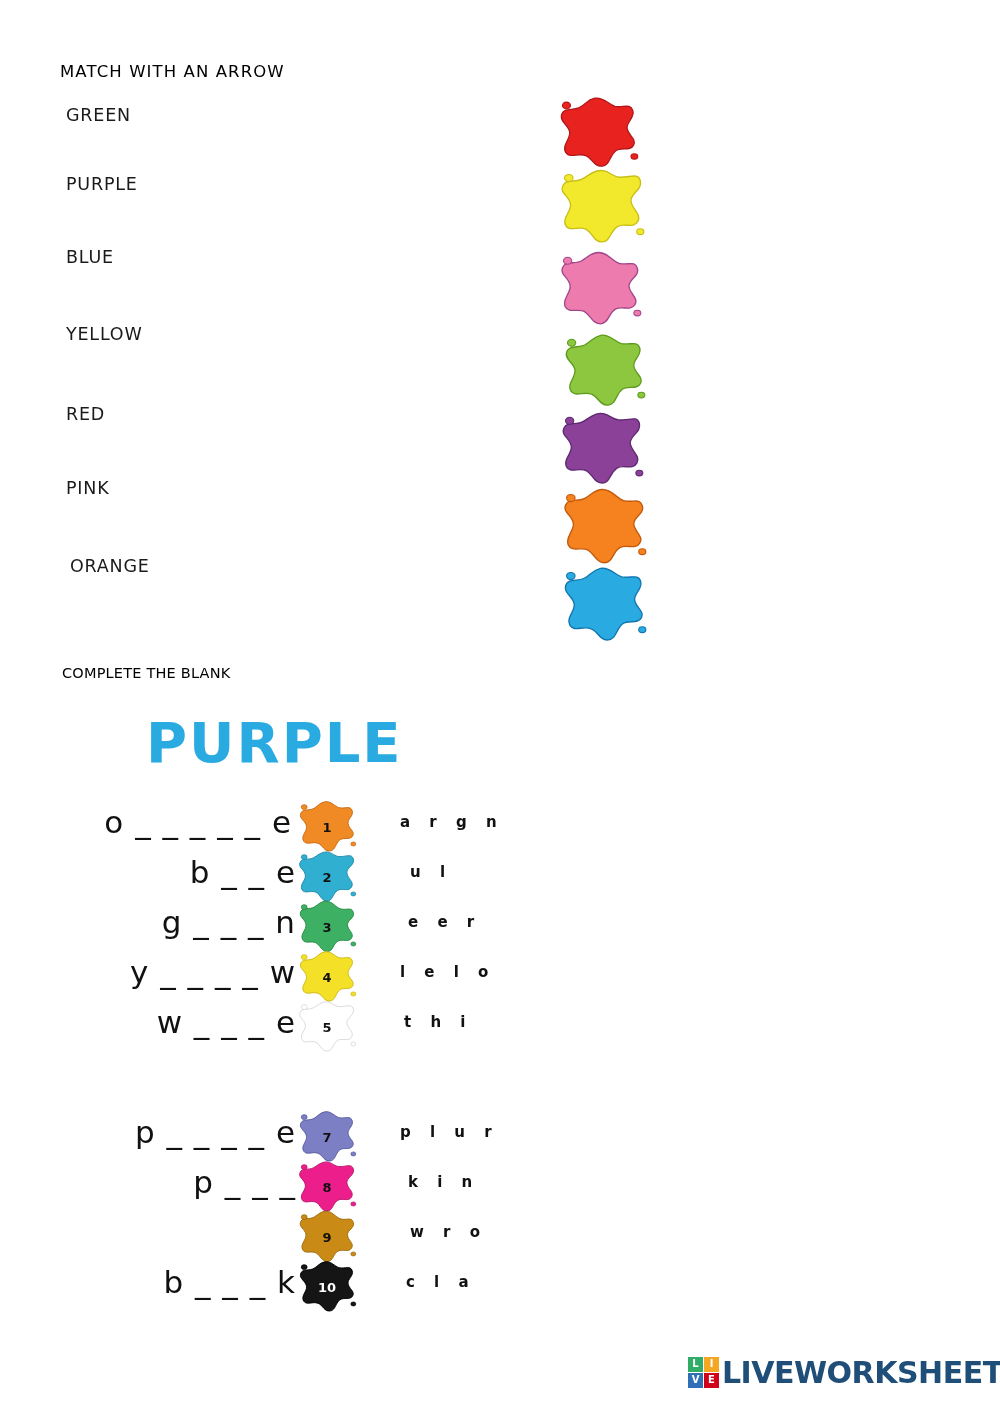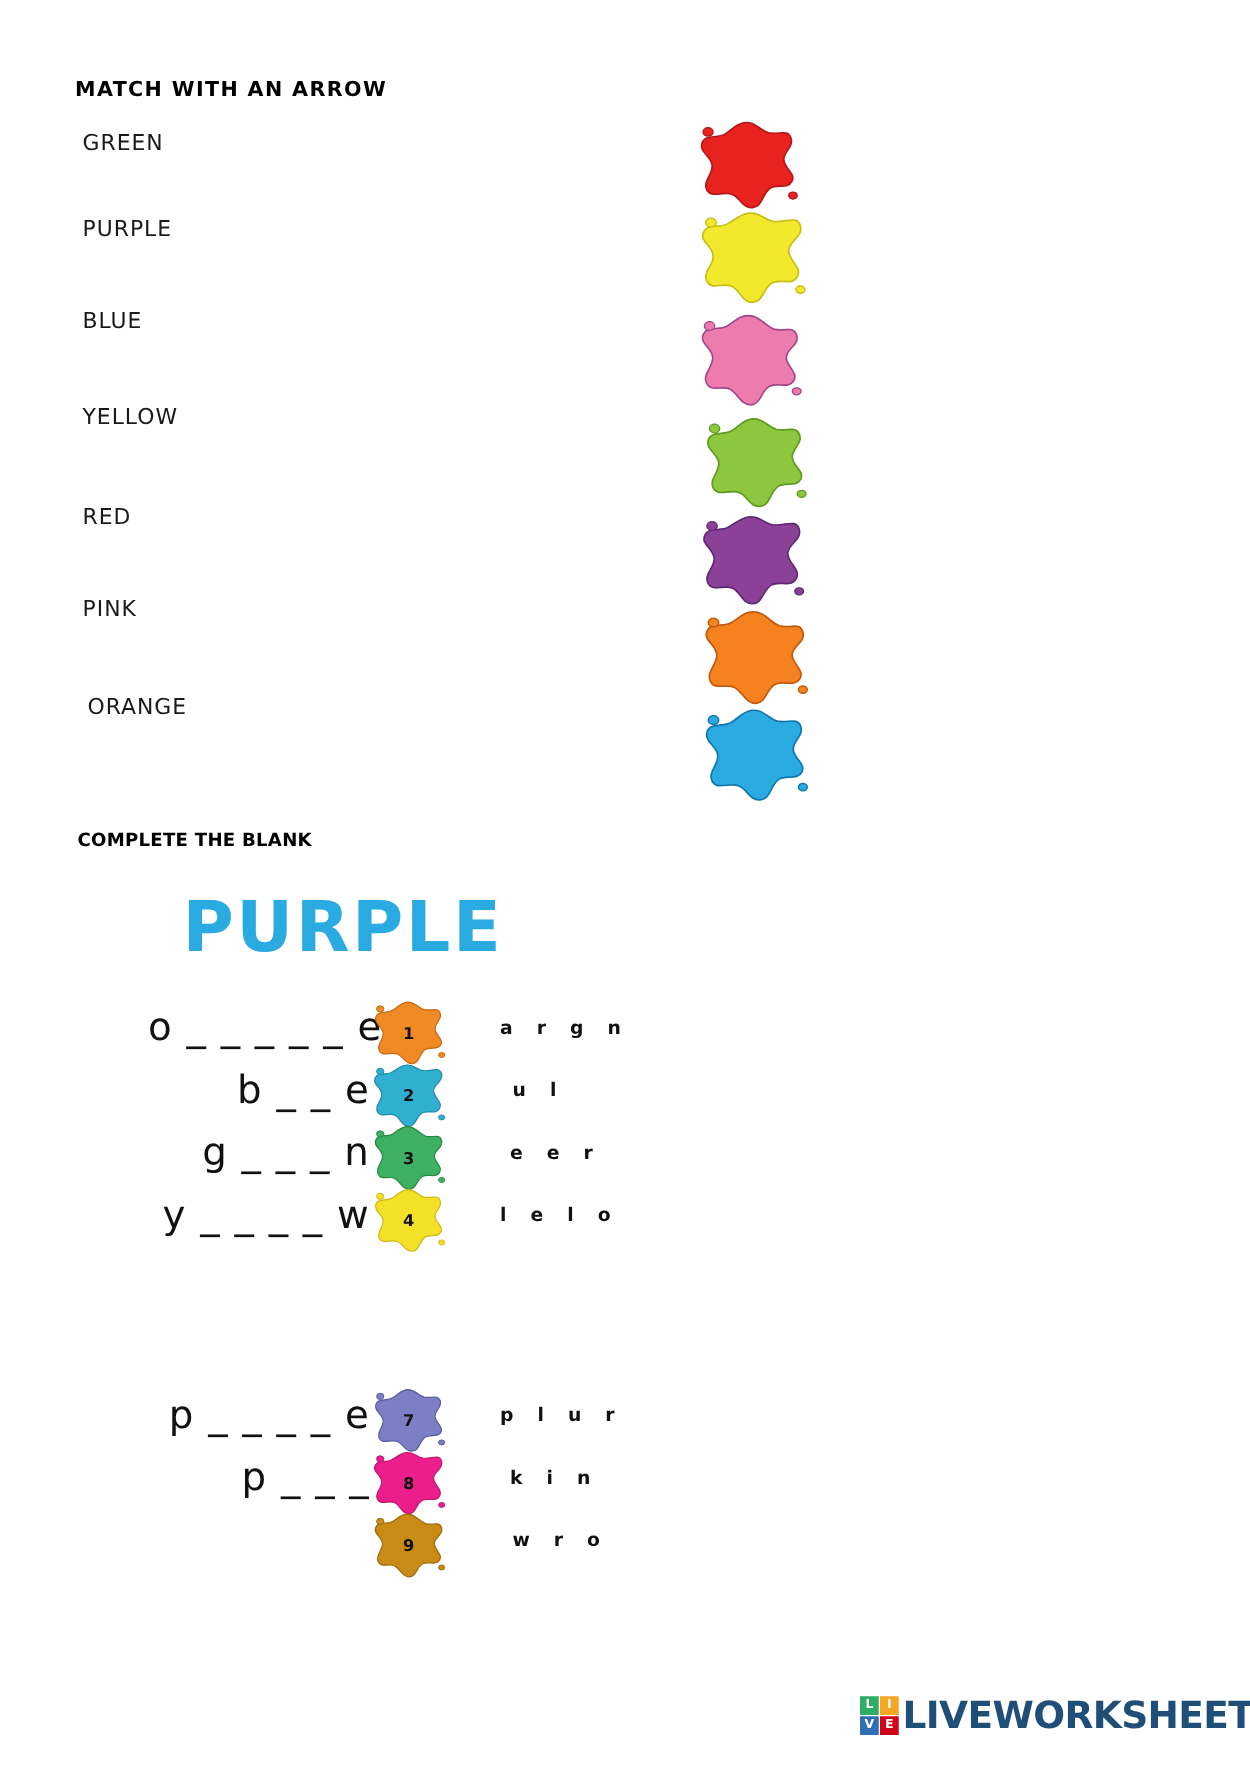--- a/index.html
+++ b/index.html
@@ -15,21 +15,21 @@
     width: 1000px;
     height: 1414px;
     background: #ffffff;
     overflow: hidden;
   }
 
   
   .section-heading {
     position: absolute;
     font-family: "DejaVu Sans", sans-serif;
-    font-weight: bold;
+    font-weight: normal;
     color: #000000;
     letter-spacing: 0.5px;
     white-space: nowrap;
   }
   #heading-match {
     left: 60px;
     top: 62px;
     font-size: 16.5px;
     letter-spacing: 1.1px;
   }
@@ -252,21 +252,21 @@
   </svg>
       </div>
     </div>
 
   <div class="section-heading" id="heading-complete">COMPLETE THE BLANK</div>
 
   <div id="colours-title" style="color: rgb(41, 171, 226);">PURPLE</div>
 
   <div id="puzzle">
       <div class="puzzle-row" style="top: 12px;">
-        <div class="puzzle-word" style="right: 252px;">o _ _ _ _ _ e</div>
+        <div class="puzzle-word" style="right: 266px;">o _ _ _ _ _ e</div>
         <div class="puzzle-splat">
           <svg viewBox="0 0 106 94" xmlns="http://www.w3.org/2000/svg">
     <path d="M49 4 C60 2 66 12 74 14 C84 16 93 10 96 19 C99 28 88 33 89 41 C90 50 101 54 97 62 C93 70 82 64 75 69 C67 75 68 87 58 88 C48 89 46 78 38 75 C29 71 18 79 13 71 C8 62 19 55 18 46 C17 37 5 33 8 24 C11 15 23 20 31 15 C38 11 40 6 49 4 Z" fill="#F08A24" stroke="#C7670F" stroke-width="1.6"></path>
     <ellipse cx="14" cy="13" rx="5" ry="4.2" fill="#F08A24" stroke="#C7670F" stroke-width="1.3"></ellipse>
     <ellipse cx="98" cy="76" rx="4.2" ry="3.4" fill="#F08A24" stroke="#C7670F" stroke-width="1.3"></ellipse>
   </svg>
           <div class="splat-num">1</div>
         </div>
         <div class="puzzle-letters" style="left: 312px;">a r g n</div>
       </div>
@@ -299,20 +299,32 @@
         <div class="puzzle-splat">
           <svg viewBox="0 0 106 94" xmlns="http://www.w3.org/2000/svg">
     <path d="M49 4 C60 2 66 12 74 14 C84 16 93 10 96 19 C99 28 88 33 89 41 C90 50 101 54 97 62 C93 70 82 64 75 69 C67 75 68 87 58 88 C48 89 46 78 38 75 C29 71 18 79 13 71 C8 62 19 55 18 46 C17 37 5 33 8 24 C11 15 23 20 31 15 C38 11 40 6 49 4 Z" fill="#F5E028" stroke="#CBB712" stroke-width="1.6"></path>
     <ellipse cx="14" cy="13" rx="5" ry="4.2" fill="#F5E028" stroke="#CBB712" stroke-width="1.3"></ellipse>
     <ellipse cx="98" cy="76" rx="4.2" ry="3.4" fill="#F5E028" stroke="#CBB712" stroke-width="1.3"></ellipse>
   </svg>
           <div class="splat-num">4</div>
         </div>
         <div class="puzzle-letters" style="left: 312px;">l e l o</div>
       </div>
+      <div class="puzzle-row" style="top: 212px;">
+        <div class="puzzle-word" style="right: 262px;">w _ _ _ e</div>
+        <div class="puzzle-splat">
+          <svg viewBox="0 0 106 94" xmlns="http://www.w3.org/2000/svg">
+    <path d="M46 5 C58 1 64 11 73 12 C85 13 95 6 98 16 C101 27 86 31 87 40 C88 50 100 55 95 64 C90 73 79 65 71 70 C62 76 63 88 53 88 C43 88 42 77 34 73 C25 69 14 77 10 68 C6 59 17 53 16 44 C15 34 3 31 7 22 C11 13 22 19 30 14 C37 10 38 8 46 5 Z" fill="#FFFFFF" stroke="#CCCCCC" stroke-width="1.2"></path>
+    <ellipse cx="14" cy="13" rx="5" ry="4.2" fill="#FFFFFF" stroke="#CCCCCC" stroke-width="1"></ellipse>
+    <ellipse cx="98" cy="76" rx="4.2" ry="3.4" fill="#FFFFFF" stroke="#CCCCCC" stroke-width="1"></ellipse>
+  </svg>
+          <div class="splat-num">5</div>
+        </div>
+        <div class="puzzle-letters" style="left: 316px;">t h i</div>
+      </div>
       <div class="puzzle-row" style="top: 322px;">
         <div class="puzzle-word" style="right: 262px;">p _ _ _ _ e</div>
         <div class="puzzle-splat">
           <svg viewBox="0 0 106 94" xmlns="http://www.w3.org/2000/svg">
     <path d="M49 4 C60 2 66 12 74 14 C84 16 93 10 96 19 C99 28 88 33 89 41 C90 50 101 54 97 62 C93 70 82 64 75 69 C67 75 68 87 58 88 C48 89 46 78 38 75 C29 71 18 79 13 71 C8 62 19 55 18 46 C17 37 5 33 8 24 C11 15 23 20 31 15 C38 11 40 6 49 4 Z" fill="#7C7FC4" stroke="#5659A0" stroke-width="1.6"></path>
     <ellipse cx="14" cy="13" rx="5" ry="4.2" fill="#7C7FC4" stroke="#5659A0" stroke-width="1.3"></ellipse>
     <ellipse cx="98" cy="76" rx="4.2" ry="3.4" fill="#7C7FC4" stroke="#5659A0" stroke-width="1.3"></ellipse>
   </svg>
           <div class="splat-num">7</div>
         </div>
@@ -333,20 +345,32 @@
       <div class="puzzle-row" style="top: 422px;">
         <div class="puzzle-splat">
           <svg viewBox="0 0 106 94" xmlns="http://www.w3.org/2000/svg">
     <path d="M51 3 C63 3 67 13 76 16 C87 19 95 12 98 22 C101 32 87 35 88 44 C89 53 100 58 95 66 C90 74 80 67 72 71 C63 76 64 88 54 89 C44 89 42 79 34 74 C26 70 15 77 11 68 C7 59 18 52 17 43 C16 33 4 30 8 21 C12 12 23 18 31 13 C39 8 43 3 51 3 Z" fill="#C98B16" stroke="#9B6A0B" stroke-width="1.6"></path>
     <ellipse cx="14" cy="13" rx="5" ry="4.2" fill="#C98B16" stroke="#9B6A0B" stroke-width="1.3"></ellipse>
     <ellipse cx="98" cy="76" rx="4.2" ry="3.4" fill="#C98B16" stroke="#9B6A0B" stroke-width="1.3"></ellipse>
   </svg>
           <div class="splat-num">9</div>
         </div>
         <div class="puzzle-letters" style="left: 322px;">w r o</div>
+      </div>
+      <div class="puzzle-row" style="top: 472px;">
+        <div class="puzzle-word" style="right: 262px;">b _ _ _ k</div>
+        <div class="puzzle-splat">
+          <svg viewBox="0 0 106 94" xmlns="http://www.w3.org/2000/svg">
+    <path d="M49 4 C60 2 66 12 74 14 C84 16 93 10 96 19 C99 28 88 33 89 41 C90 50 101 54 97 62 C93 70 82 64 75 69 C67 75 68 87 58 88 C48 89 46 78 38 75 C29 71 18 79 13 71 C8 62 19 55 18 46 C17 37 5 33 8 24 C11 15 23 20 31 15 C38 11 40 6 49 4 Z" fill="#151515" stroke="#000000" stroke-width="1.6"></path>
+    <ellipse cx="14" cy="13" rx="5" ry="4.2" fill="#151515" stroke="#000000" stroke-width="1.3"></ellipse>
+    <ellipse cx="98" cy="76" rx="4.2" ry="3.4" fill="#151515" stroke="#000000" stroke-width="1.3"></ellipse>
+  </svg>
+          <div class="splat-num on-dark">10</div>
+        </div>
+        <div class="puzzle-letters" style="left: 318px;">c l a</div>
       </div>
     </div>
 
   <div id="lw-logo">
     <div id="lw-mark">
         <div class="lw-cell" style="background: rgb(47, 172, 102);">L</div>
         <div class="lw-cell" style="background: rgb(245, 166, 35);">I</div>
         <div class="lw-cell" style="background: rgb(47, 111, 181);">V</div>
         <div class="lw-cell" style="background: rgb(208, 2, 27);">E</div>
       </div>

